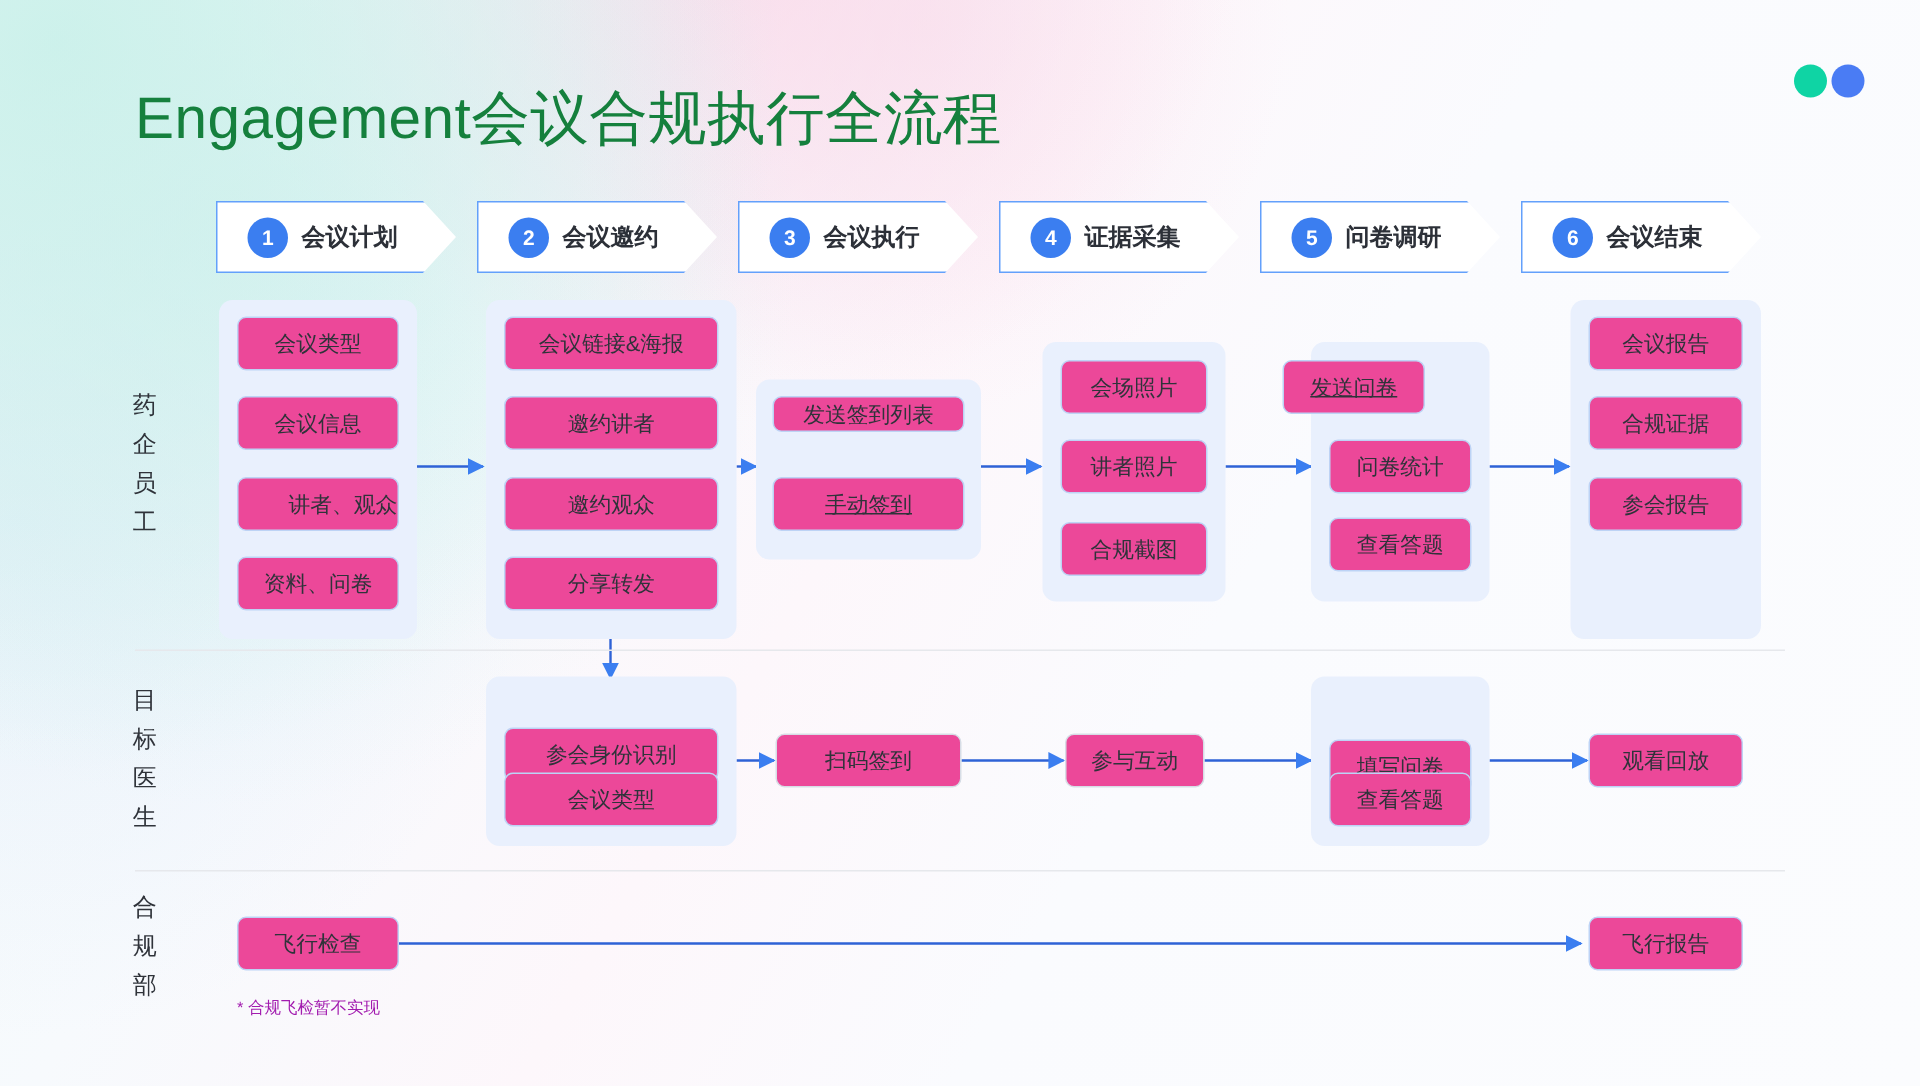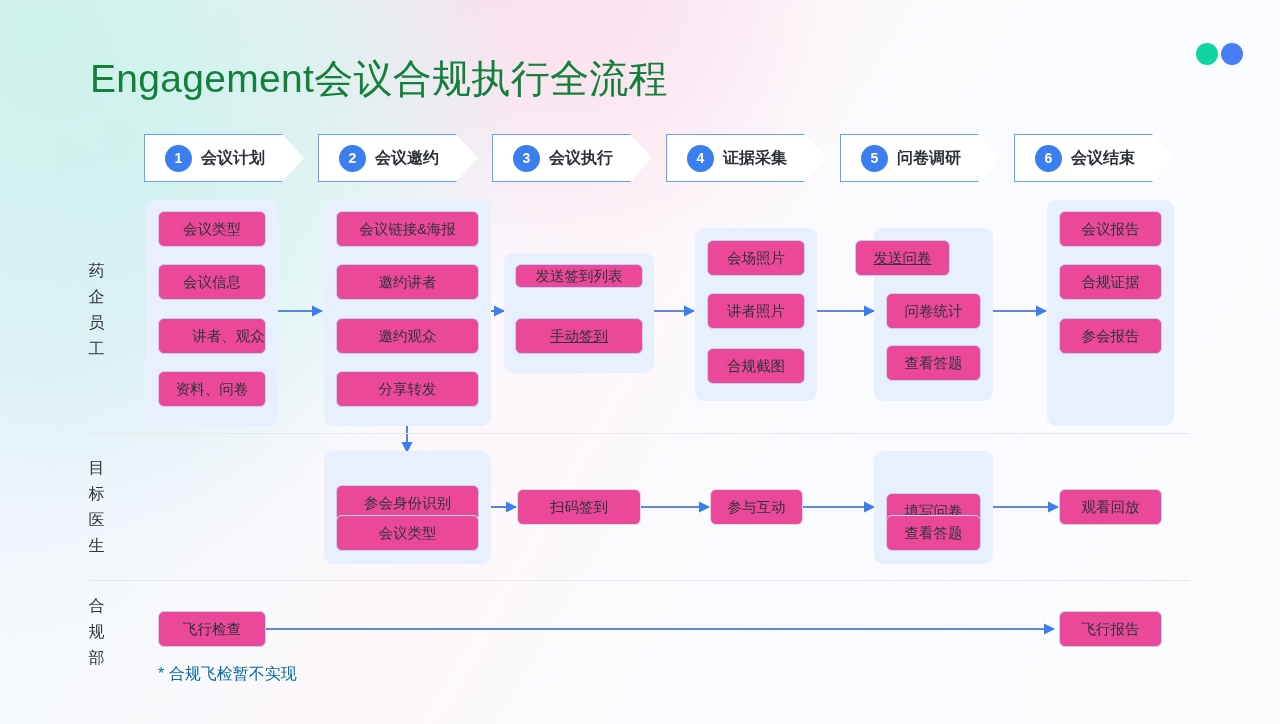--- a/index.html
+++ b/index.html
@@ -78,21 +78,21 @@
     display: flex; align-items: center; justify-content: center;
     font-size: 14.5px; color: #2f333a; white-space: nowrap;
   }
   .node.plain { border-color: #d7dde6; }
 
   
   .rule { position: absolute; height: 1px; background: #e6e8ec; }
 
   
   .note {
-    position: absolute; font-size: 16px; color: #0369a1; white-space: nowrap;
+    position: absolute; font-size: 11px; color: #a21caf; white-space: nowrap;
   }
 
   svg.links { position: absolute; inset: 0; width: 1280px; height: 724px; z-index: 1; }
 </style>
 </head>
 <body>
 
 <div class="bg"></div>
 
 <svg class="links" xmlns="http://www.w3.org/2000/svg">

